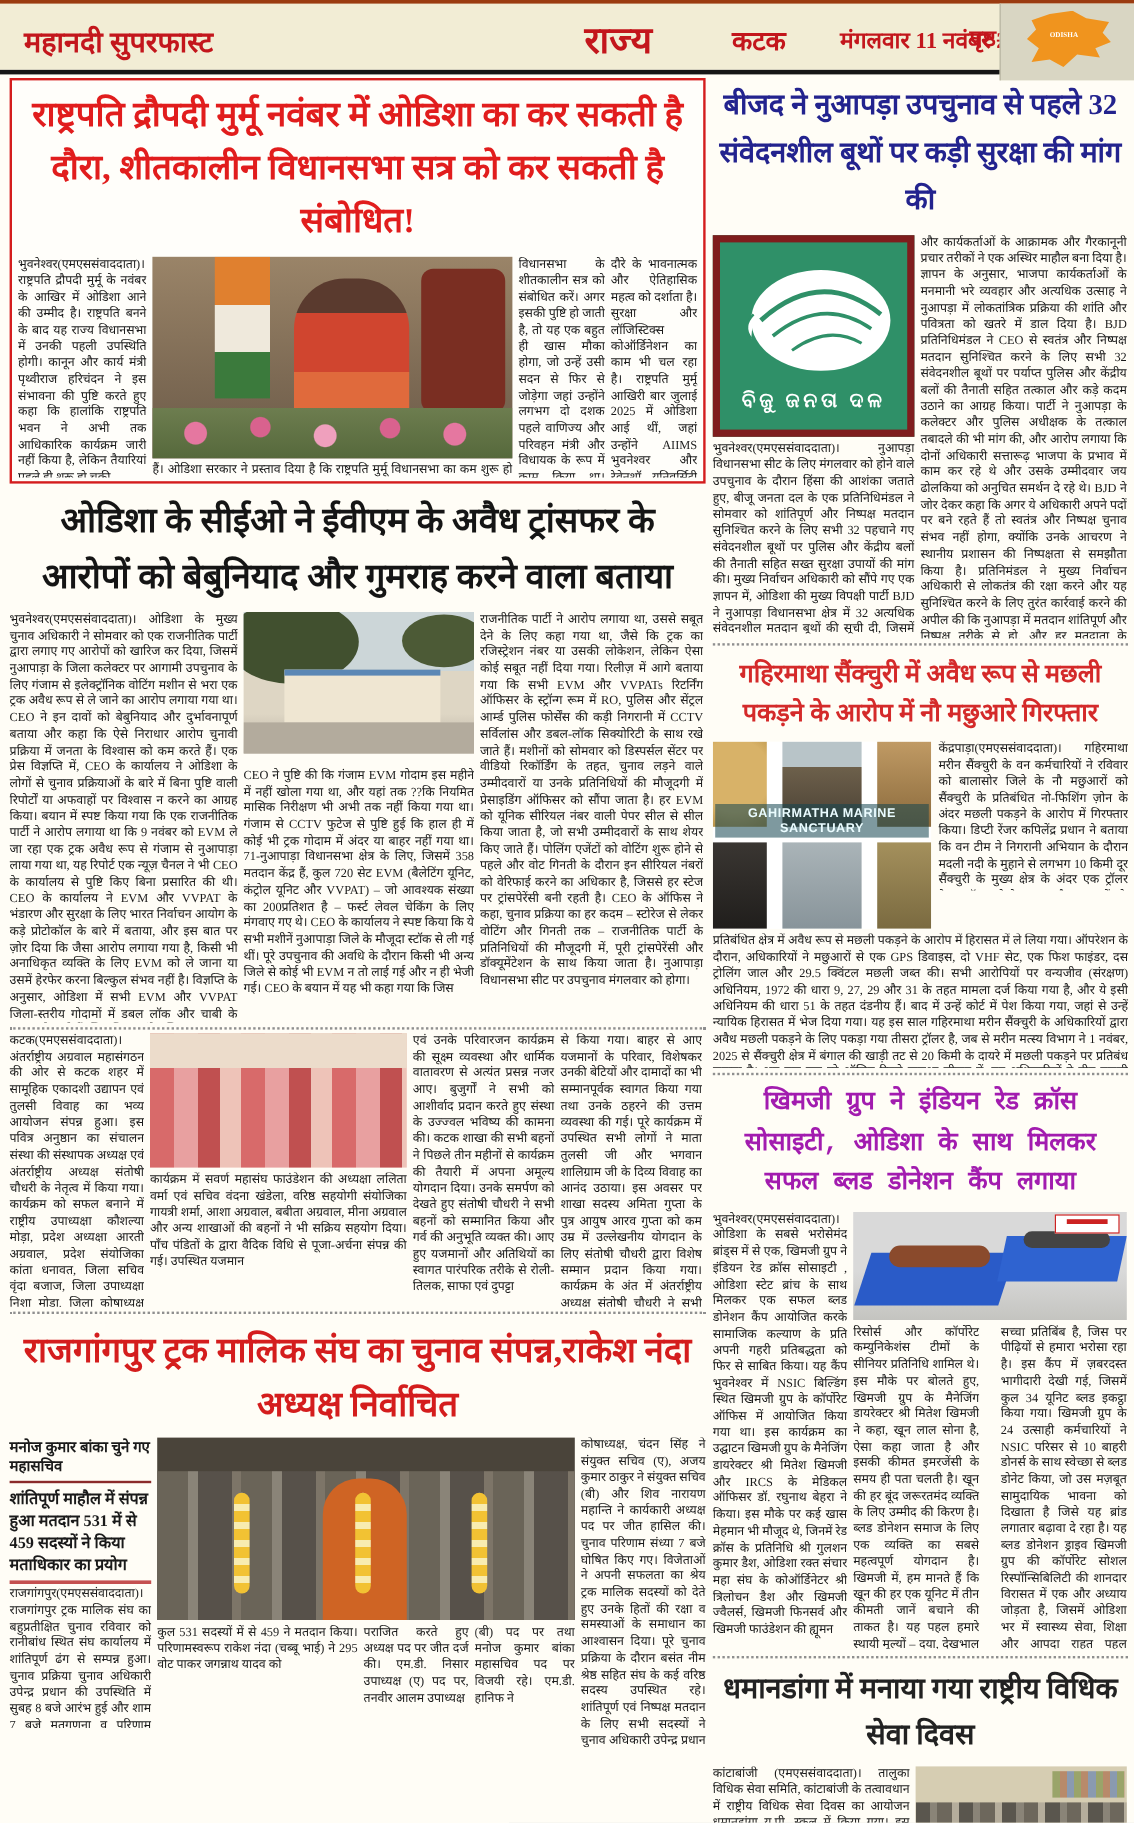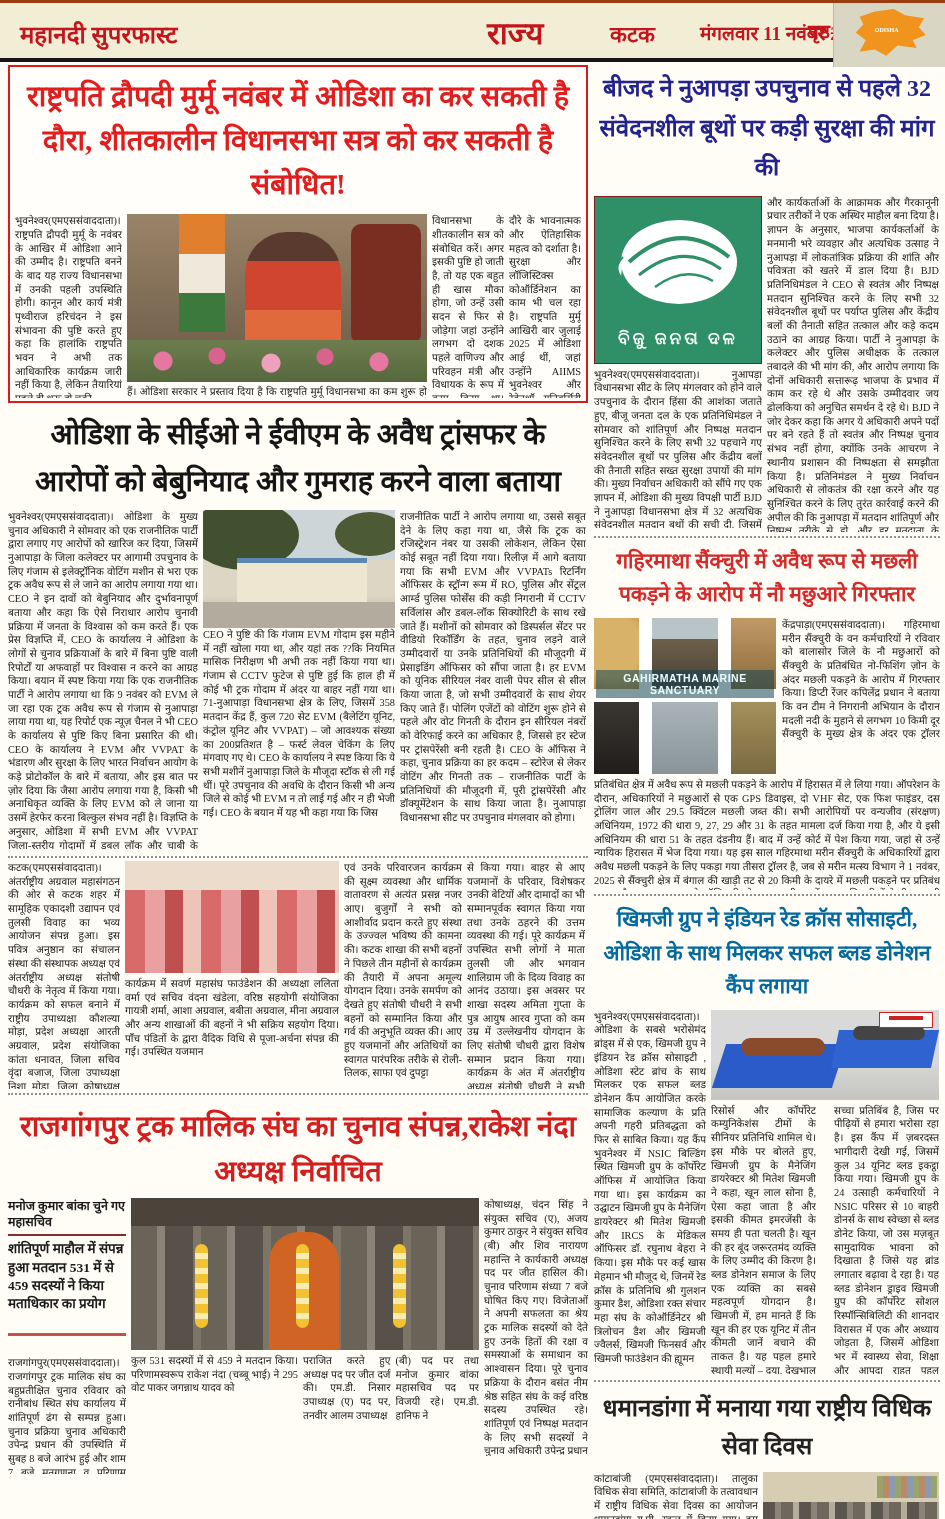--- a/index.html
+++ b/index.html
@@ -51,79 +51,79 @@
   
   .hl-ceo { color:#151515; font-size:29px; line-height:1.6; padding:8px 4px 6px 4px; }
   .a2-body { height:342px; }
   .a2-c1 { width:190px; height:342px; }
   .a2-center { width:192px; }
   .ceo-photo { width:192px; height:118px; background:linear-gradient(180deg,#ccd6d8 0 42%,#ded6c4 42% 72%,#b6ae a2 100%); background:linear-gradient(180deg,#ccd6d8 0 42%,#ded6c4 42% 72%,#b2aa9e 100%); }
   .cp-tree { position:absolute; left:-14px; top:-10px; width:110px; height:70px; border-radius:50%; background:#41502f; }
   .cp-tree2 { position:absolute; right:-10px; top:2px; width:70px; height:44px; border-radius:50%; background:#4c5a36; }
   .cp-building { position:absolute; left:34px; top:48px; width:130px; height:44px; background:#efe6d2; border-top:5px solid #5b87b5; }
   .cp-road { position:absolute; left:0; bottom:0; width:100%; height:26px; background:#b3ab9d; }
-  .a2-center-text { height:218px; margin-top:0; }
+  .a2-center-text { height:218px; margin-top:12px; }
   .a2-c3 { width:186px; height:342px; }
 
   
   .hl-agrawal { color:#21339e; font-size:26px; line-height:1.55; padding:6px 2px; }
   .a3-body { height:228px; }
   .a3-c1 { width:112px; height:228px; }
   .a3-center { width:214px; }
   .agrawal-photo { width:214px; height:112px; background:
       linear-gradient(180deg,#ecdccb 0 26%,transparent 26%),
       repeating-linear-gradient(90deg,#d86a6a 0 20px,#e8a0a0 20px 40px,#c05050 40px 58px,#eec3b8 58px 76px); }
   .a3-center-text { height:110px; margin-top:4px; }
   .a3-c3, .a3-c4 { width:118px; height:228px; }
 
   
   .hl-truck { color:#d41d1d; font-size:29px; line-height:1.55; padding:6px 2px 4px 2px; }
   .a4-body { height:258px; }
   .a4-left { width:118px; height:258px; }
   .a4-sub1 { font-size:12.5px; font-weight:bold; line-height:1.3; border-bottom:2px solid #8a2a2a; padding-bottom:4px; margin-bottom:4px; }
-  .a4-sub2 { font-size:13.5px; font-weight:bold; line-height:1.35; border-bottom:3px solid #c45050; padding-bottom:20px; margin-bottom:20px; }
+  .a4-sub2 { font-size:13.5px; font-weight:bold; line-height:1.35; border-bottom:3px solid #c45050; padding-bottom:4px; margin-bottom:2px; }
   .a4-left-text { height:118px; }
   .a4-center { width:348px; }
   .truck-photo { width:348px; height:152px; background:linear-gradient(180deg,#4a443a 0 30%,#3e382f 100%); }
   .tp-men { position:absolute; left:0; top:28px; width:100%; height:124px;
     background:repeating-linear-gradient(90deg,#6a6458 0 26px,#8a8478 26px 34px,#57514a 34px 62px,#7d7568 62px 70px); }
   .tp-center-man { position:absolute; left:138px; top:34px; width:70px; height:118px; border-radius:30px 30px 0 0; background:#cf6424; }
   .tp-garland1,.tp-garland2,.tp-garland3 { position:absolute; top:46px; width:13px; height:84px; border-radius:7px;
     background:repeating-linear-gradient(180deg,#f2c233 0 9px,#f8ecb0 9px 15px); }
   .tp-garland1 { left:64px; } .tp-garland2 { left:165px; } .tp-garland3 { left:262px; }
   .a4-below { display:flex; gap:5px; margin-top:4px; height:98px; }
   .a4-b1 { width:168px; } .a4-b2 { width:88px; } .a4-b3 { width:84px; }
   .a4-right { width:104px; height:258px; }
 
   
   .hl-bjd { color:#23238e; font-size:24px; line-height:1.65; padding:4px 2px 8px 2px; }
   .bjd-body { height:336px; }
   .bjd-left { width:168px; }
-  .bjd-logo { width:168px; height:168px; background:#2f9068; border:1px solid #7f1d1d; position:relative; }
+  .bjd-logo { width:168px; height:168px; background:#2f9068; border:6px solid #7f1d1d; position:relative; }
   .bjd-conch { position:absolute; left:14px; top:10px; }
   .bjd-odia { position:absolute; left:0; bottom:14px; width:100%; text-align:center; color:#fff; font-size:17px; font-weight:bold; letter-spacing:3px; }
   .bjd-left-text { height:160px; margin-top:4px; }
   .bjd-right { width:172px; height:336px; }
 
   
   .hl-gahir { color:#d42a2a; font-size:21px; line-height:1.6; padding:4px 0 6px 0; }
   .gahir-row { display:flex; gap:6px; }
   .gahir-photo { width:182px; height:156px; display:grid; grid-template-columns:1fr 1.5fr 1fr; grid-template-rows:1fr 1fr; gap:13px; background:#fff; }
   .gp-t1 { background:radial-gradient(circle at 40% 40%,#d8b268 60%,#b08a40); }
   .gp-t2 { background:linear-gradient(180deg,#b8c4c8 0 30%,#6d604b 30%,#4a4034); }
   .gp-t3 { background:linear-gradient(180deg,#c09a64,#8a6a3c); }
   .gp-t4 { background:linear-gradient(180deg,#3a3632,#201e1c); }
   .gp-t5 { background:linear-gradient(180deg,#aab4b8,#88949a); }
   .gp-t6 { background:linear-gradient(180deg,#a4905c,#7a6a40); }
   .gahir-label { position:absolute; left:2px; top:52px; width:178px; background:rgba(20,70,80,0.55); color:#eafcff; font-family:"Liberation Sans","DejaVu Sans",sans-serif; font-weight:bold; font-size:10.5px; text-align:center; padding:2px 0; letter-spacing:0.5px; }
   .gahir-intro { flex:1; height:124px; }
   .gahir-bottom { margin-top:4px; height:112px; }
 
   
-  .hl-khimji { color:#0369a1; font-size:21px; line-height:1.6; padding:4px 0 6px 0; }
+  .hl-khimji { color:#a21caf; font-size:21px; line-height:1.6; padding:4px 0 6px 0;font-family:Liberation Mono, monospace; }
   .khimji-body { height:366px; }
   .khimji-c1 { width:112px; height:366px; }
   .khimji-rightarea { width:228px; }
   .blood-photo { width:228px; height:90px; background:linear-gradient(180deg,#d9d9d9 0 55%,#c4c4c0 100%); }
   .bp-bed1 { position:absolute; left:8px; top:34px; width:120px; height:44px; background:#2a5bc8; transform:skewX(-18deg); }
   .bp-bed2 { position:absolute; right:4px; top:20px; width:100px; height:38px; background:#2f63d0; transform:skewX(-12deg); }
   .bp-person1 { position:absolute; left:30px; top:28px; width:84px; height:18px; border-radius:9px; background:#8a4a2c; }
   .bp-person2 { position:absolute; right:14px; top:16px; width:72px; height:14px; border-radius:7px; background:#444; }
   .bp-poster { position:absolute; right:6px; top:2px; width:54px; height:16px; background:#fff; border:1px solid #cc2222; }
   .bp-poster i { display:block; margin:3px auto 0 auto; width:34px; height:4px; background:#cc2222; }

